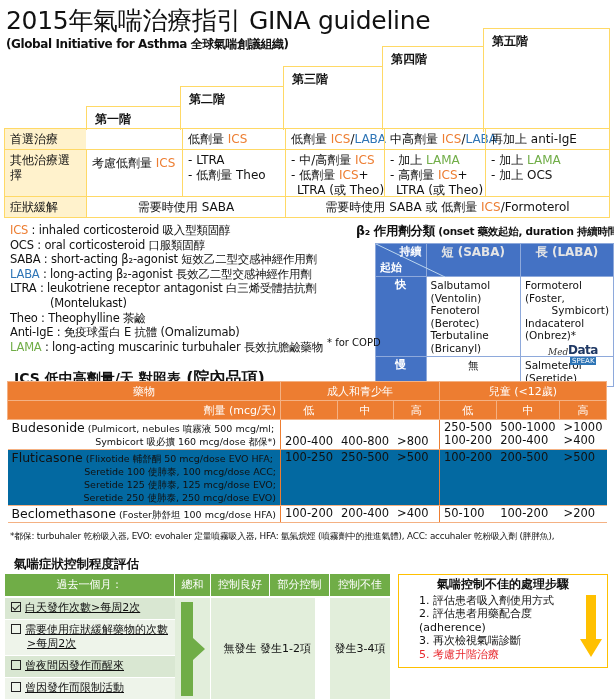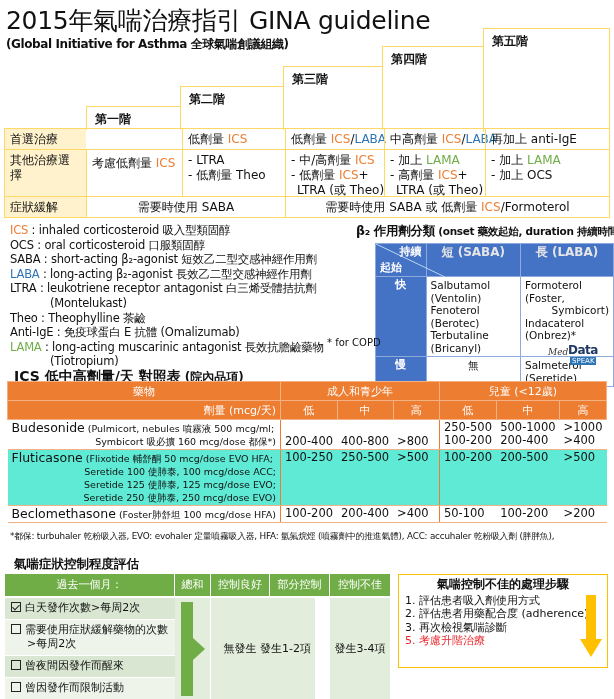--- a/index.html
+++ b/index.html
@@ -43,46 +43,46 @@
   #copd { left: 327px; top: 337px; font-size: 10px; }
 
   
   #logo { left: 548px; top: 343px; width: 58px; height: 30px; }
   #logo .med { position: absolute; left: 0; top: 4px; font-family: "DejaVu Serif", serif; font-style: italic; font-size: 9px; color: #333; }
   #logo .data { position: absolute; left: 20px; top: 0; font-size: 12px; font-weight: bold; color: #1F3864; letter-spacing: -0.5px;}
   #logo .speak { position: absolute; left: 22px; top: 14px; background: #2E75B6; color: #fff; font-size: 7px; padding: 0 2px; }
 
   
   #ics-title { left: 14px; top: 368px; font-size: 14px; font-weight: bold; white-space: nowrap; }
-  #ics-title small { font-size: 12px; }
+  #ics-title small { font-size: 16px; }
   #ics-table { left: 7px; top: 381px; width: 600px; border-collapse: collapse; font-size: 11.5px; }
   #ics-table th { background: #ED7D31; color: #fff; font-weight: normal; height: 19px; border: 1px solid #F4B183; font-size: 11px; }
   #ics-table td { border: 1px solid #F4B183; border-top: 1.5px solid #ED7D31; border-left: none; border-right: none; padding: 1px 4px; vertical-align: top; line-height: 13px; white-space: nowrap; }
   #ics-table td.vsep2 { border-right: 1.5px solid #ED7D31; }
-  #ics-table tr.alt td { background: #5eead4; margin-top: 6px; }
+  #ics-table tr.alt td { background: #0369a1; margin-top: 6px; }
   #ics-table .drug { font-size: 12.5px; }
   #ics-table .note { font-size: 9.5px; }
   #ics-table .sub { text-align: right; font-size: 9.5px; }
   #ics-table .bot { vertical-align: bottom; }
 
   #footnote { left: 10px; top: 531px; font-size: 8.8px; white-space: nowrap; letter-spacing: -0.2px; }
   #ctrl-title { left: 14px; top: 556px; font-size: 12.5px; font-weight: bold; }
 
   
   #ctrl { left: 5px; top: 574px; width: 385px; }
   .ch { position: absolute; top: 0; height: 22px; background: #70AD47; color: #fff; font-size: 11px; text-align: center; line-height: 22px; border-right: 1.5px solid #fff; }
-  .cl { position: absolute; left: 0; width: 170px; font-size: 11px; padding: 3px 6px; line-height: 14px; border-bottom: 1.5px solid #fff;}
+  .cl { position: absolute; left: 0; width: 170px; font-size: 11px; padding: 3px 6px; line-height: 14px; border-bottom: 1.5px solid #fff; text-decoration: underline;}
   .cl.a { background: #D9E7D2; }
   .cl.b { background: #EEF4EA; }
   .cbox { display: inline-block; width: 10px; height: 10px; border: 1.5px solid #222; vertical-align: -1px; margin-right: 4px; position: relative; }
   .cbox.on::after { content: ""; position: absolute; left: 2px; top: 0px; width: 3px; height: 6px; border: solid #222; border-width: 0 1.5px 1.5px 0; transform: rotate(45deg); }
   .cres { position: absolute; top: 24px; height: 102px; background: #E2EEDB; font-size: 11px; text-align: center; line-height: 102px; border-right: 1.5px solid #fff; }
 
   
-  #treat { left: 398px; top: 574px; width: 210px; height: 94px; border: 1.5px solid #FFC000; padding: 3px 6px; font-size: 11px; line-height: 13.5px; }
+  #treat { left: 398px; top: 574px; width: 210px; height: 94px; border: 1.5px solid #FFC000; padding: 3px 20px; font-size: 11px; line-height: 13.5px; }
   #treat .th { text-align: center; font-weight: bold; font-size: 12px; margin-bottom: 2px; }
 </style>
 </head>
 <body>
 
 <div id="title" class="abs">2015年氣喘治療指引 GINA guideline</div>
 <div id="subtitle" class="abs">(Global Initiative for Asthma 全球氣喘創議組織)</div>
 
 <div class="step" style="left:86px; top:106px; width:96px; height:24px;">
     <span class="lbl">第一階</span>
@@ -141,22 +141,21 @@
 
 <div id="abbrev" class="abs">
     <div><span class="ics">ICS</span><span> : inhaled corticosteroid 吸入型類固醇</span></div>
     <div><span>OCS</span><span> : oral corticosteroid 口服類固醇</span></div>
     <div><span>SABA</span><span> : short-acting β₂-agonist 短效乙二型交感神經作用劑</span></div>
     <div><span class="laba">LABA</span><span> : long-acting β₂-agonist 長效乙二型交感神經作用劑</span></div>
     <div><span>LTRA</span><span> : leukotriene receptor antagonist 白三烯受體拮抗劑</span></div>
     <div class="indent"><span>(Montelukast)</span></div>
     <div><span>Theo</span><span> : Theophylline 茶鹼</span></div>
     <div><span>Anti-IgE</span><span> : 免疫球蛋白 E 抗體 (Omalizumab)</span></div>
-    <div><span class="lama">LAMA</span><span> : long-acting muscarinic antagonist 長效抗膽鹼藥物</span></div>
-    <div class="indent"><span>(Tiotropium)</span></div>
+    <div><span class="lama">LAMA</span><span> : long-acting muscarinic turbuhaler 長效抗膽鹼藥物</span></div>
   </div>
 
 <div id="b2-title" class="abs"><span>β₂ 作用劑分類</span><small> (onset 藥效起始, duration 持續時間)</small></div>
 <table id="b2-table" class="abs">
   <tbody>
       <tr>
     <td class="corner">
       <svg width="69" height="33">
             <line x1="0" y1="0" x2="69" y2="33" stroke="#BDD7EE" stroke-width="1"></line>
           </svg>

